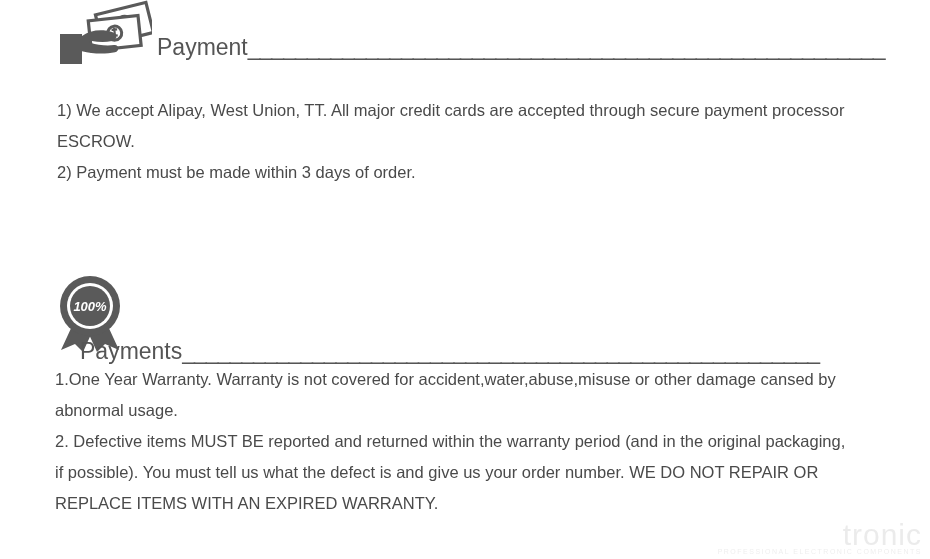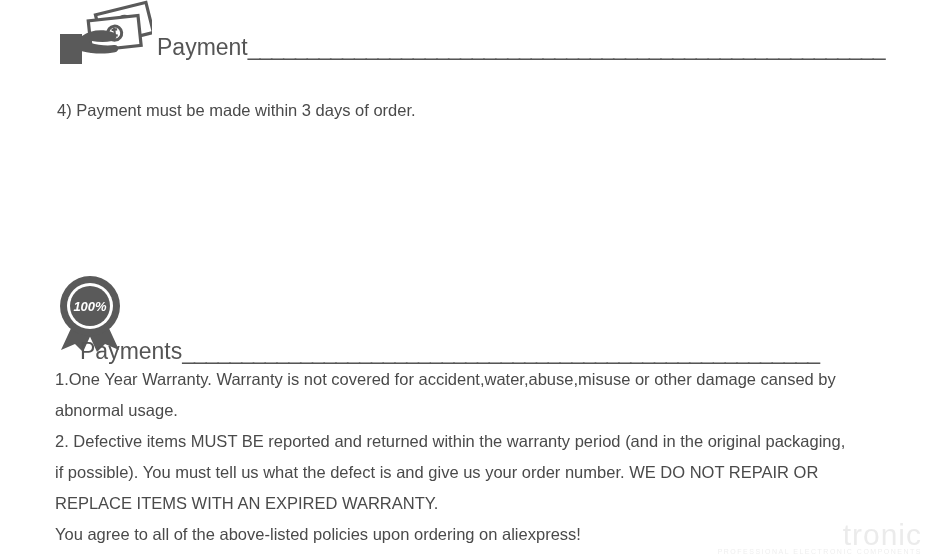--- a/index.html
+++ b/index.html
@@ -143,21 +143,22 @@
           <path d="M26 36 c8-6 20-7 30-4 c5 1.5 5 8 0 9 c-7 1.5 -14 1 -20 0 c-3 -0.5 -4 1 -1 2 c6 2 16 3 23 2 c5 -0.8 6 6 1 7.2 c-9 2 -22 2 -33 -1 z" fill="#5a5a5a"></path>
           <path d="M26 34 c6-8 14-12 22-13" stroke="#5a5a5a" stroke-width="0" fill="none"></path>
         </svg>
       </div>
       <div class="heading-text" id="payment-heading-text">
         <span>Payment</span><span class="heading-rule">______________________________________________________</span>
       </div>
     </div>
 
     <div class="body-text" id="payment-body">
-      <p>4) Payment must be made within 3 days of order.</p>
+      <p>1) We accept Alipay, West Union, TT. All major credit cards are accepted through secure payment processor ESCROW.</p>
+      <p>2) Payment must be made within 3 days of order.</p>
     </div>
   </div>
 
   <div class="section" id="guarantee-section">
 
     <div class="heading-icon" id="guarantee-icon">
       <svg viewBox="0 0 74 80" width="74" height="80" xmlns="http://www.w3.org/2000/svg">
 
         <path d="M20 52 L8 78 L22 72 L30 80 L40 58 Z" fill="#5a5a5a"></path>
         <path d="M54 52 L66 78 L52 72 L44 80 L34 58 Z" fill="#5a5a5a"></path>
@@ -169,21 +170,20 @@
       </svg>
     </div>
 
     <div class="heading-text" id="guarantee-heading-text" style="top:66px; left:80px;">
       <span>Payments</span><span class="heading-rule">______________________________________________________</span>
     </div>
 
     <div class="body-text" id="guarantee-body">
       <p>1.One Year Warranty. Warranty is not covered for accident,water,abuse,misuse or other damage cansed by abnormal usage.</p>
       <p>2. Defective items MUST BE reported and returned within the warranty period (and in the original packaging, if possible). You must tell us what the defect is and give us your order number. WE DO NOT REPAIR OR REPLACE ITEMS WITH AN EXPIRED WARRANTY.</p>
-      <p>You agree to all of the above-listed policies upon ordering on aliexpress!</p>
     </div>
   </div>
 
   <div class="watermark">
     <div class="wm-main">tronic</div>
     <div class="wm-sub">PROFESSIONAL ELECTRONIC COMPONENTS</div>
   </div>
 
 </div>
 

